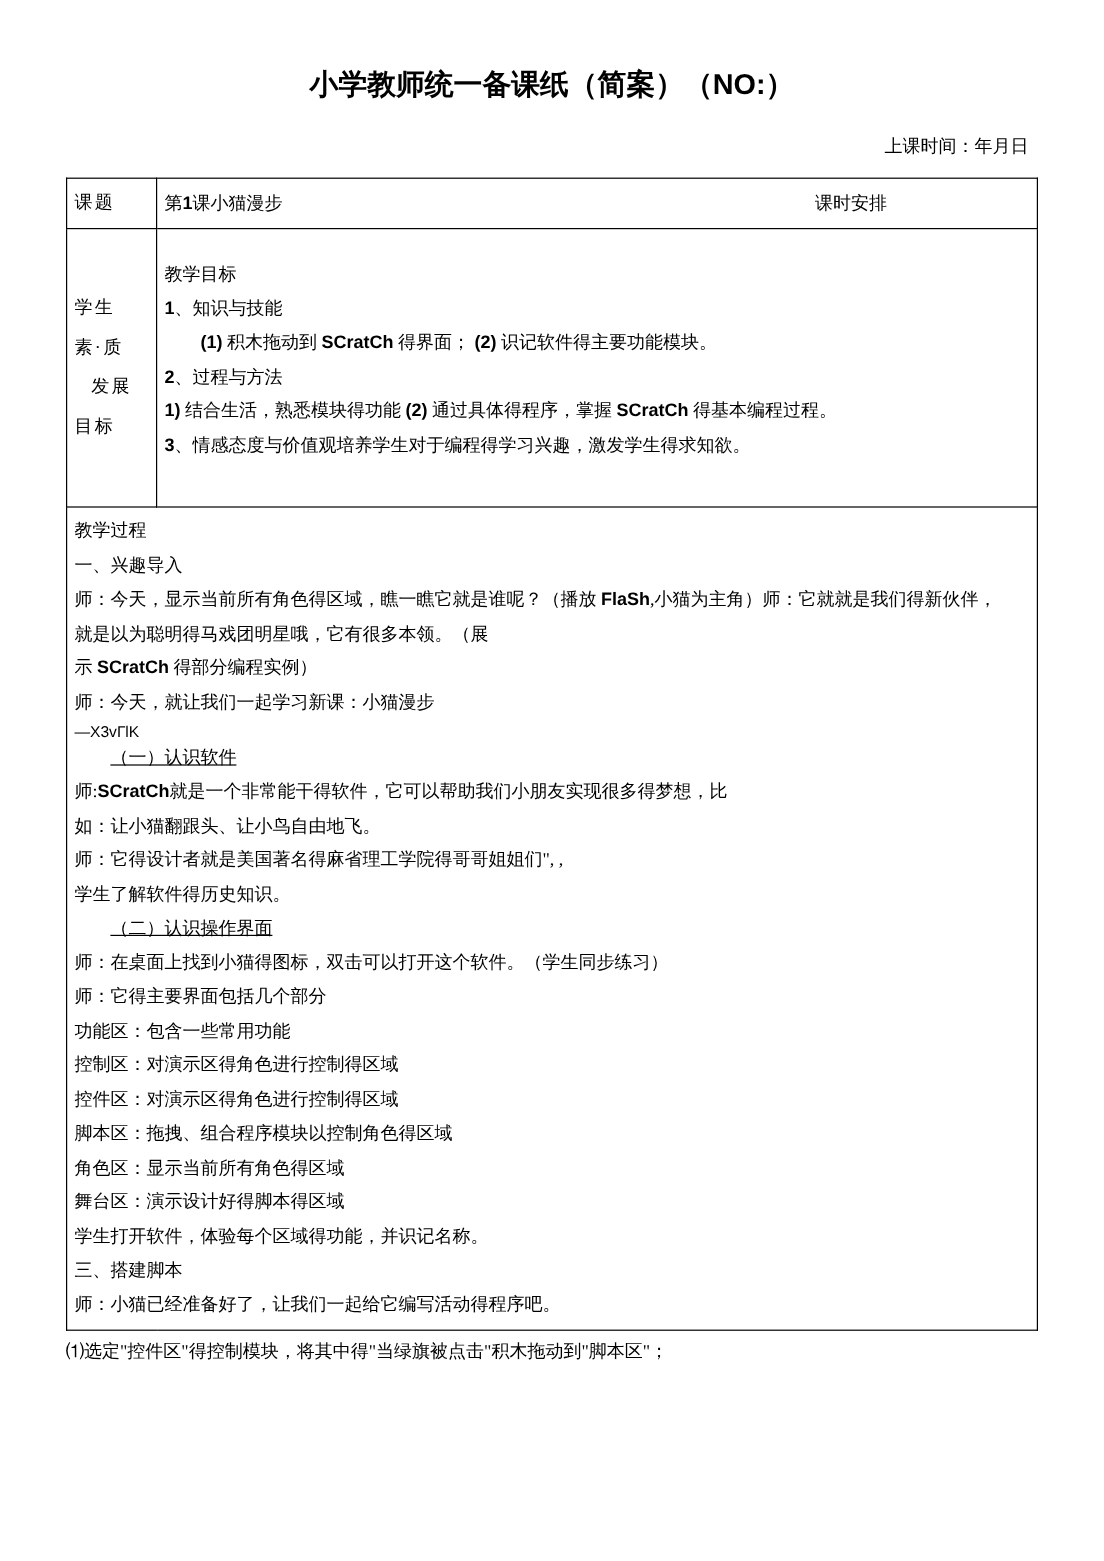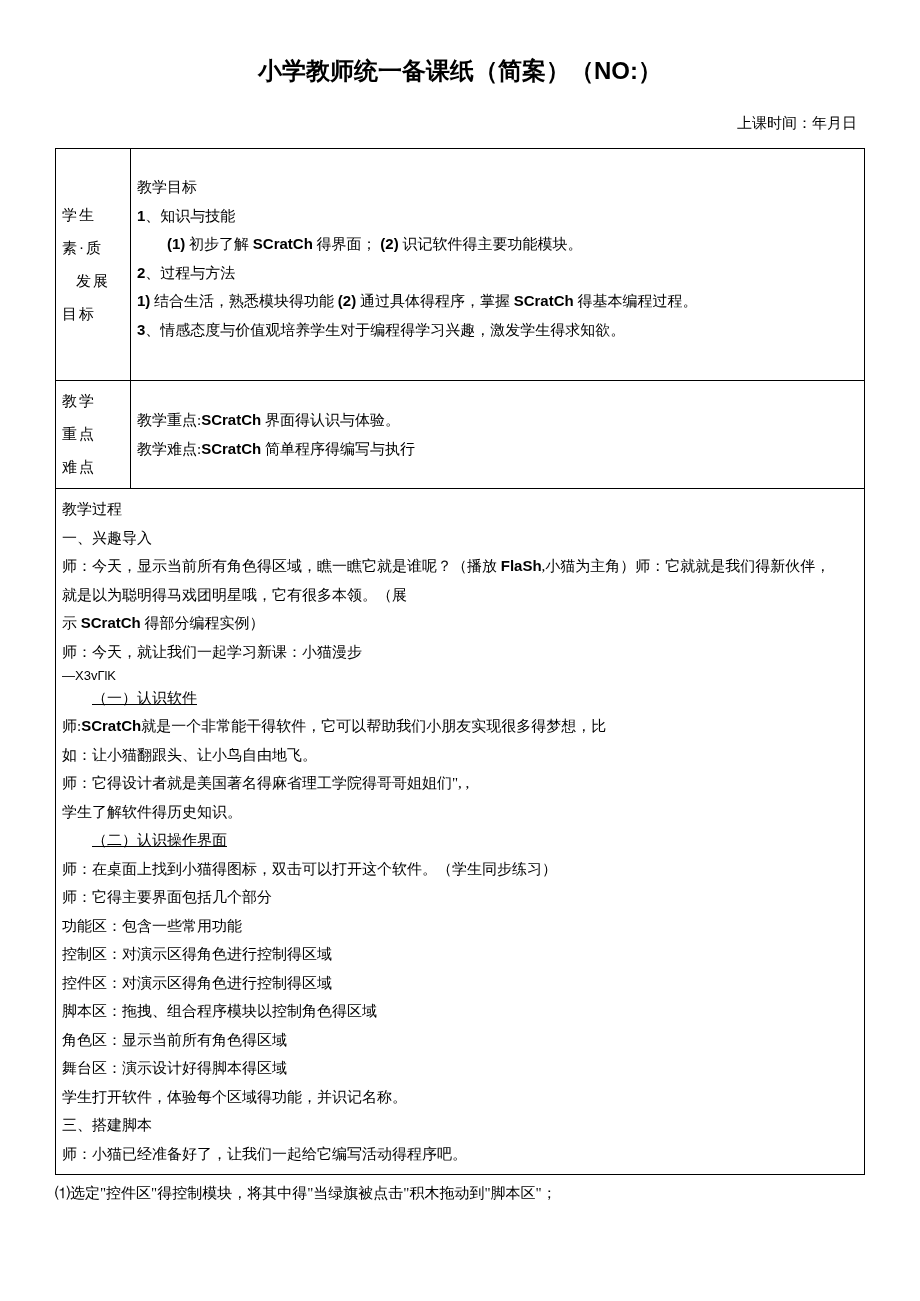--- a/index.html
+++ b/index.html
@@ -84,54 +84,53 @@
 
 <div class="title">
   <span>小学教师统一备课纸（简案）（</span><span class="no">NO:</span><span>）</span>
 </div>
 
 <div class="meta-line">上课时间：年月日</div>
 
 <table class="main">
 
   <tbody>
+      <tr>
+    <td class="label">课题</td>
+    <td class="content row1-right" style="padding-left:6px !important;">
+      <span style="float:left">
+        <span>第</span><b>1</b><span>课小猫漫步</span>
+      </span>
+      <span style="display:inline-block; width:440px;"></span>
+      <span>课时安排</span>
+    </td>
+  </tr>
 
   <tr>
     <td class="label">
       <div>学生</div>
       <div>素·质</div>
       <div style="text-align:center">发展</div>
       <div>目标</div>
     </td>
     <td class="content" style="padding-top:24px; padding-bottom:36px;">
       <div>教学目标</div>
       <div><b>1</b><span>、知识与技能</span></div>
       <div style="padding-left:2em;">
-        <b>(1)</b><span> 初步了解 </span><b>SCratCh</b><span> 得界面； </span>
+        <b>(1)</b><span> 积木拖动到 </span><b>SCratCh</b><span> 得界面； </span>
         <b>(2)</b><span> 识记软件得主要功能模块。</span>
       </div>
       <div><b>2</b><span>、过程与方法</span></div>
       <div>
         <b>1)</b><span> 结合生活，熟悉模块得功能 </span><b>(2)</b><span> 通过具体得程序，掌握 </span><b>SCratCh</b><span> 得基本编程过程。</span>
       </div>
       <div><b>3</b><span>、情感态度与价值观培养学生对于编程得学习兴趣，激发学生得求知欲。</span></div>
     </td>
   </tr>
 
-  <tr>
-    <td class="label">
-      <div>教学</div>
-      <div>重点</div>
-      <div>难点</div>
-    </td>
-    <td class="content">
-      <div><span>教学重点:</span><b>SCratCh</b><span> 界面得认识与体验。</span></div>
-      <div><span>教学难点:</span><b>SCratCh</b><span> 简单程序得编写与执行</span></div>
-    </td>
-  </tr>
 
 
   <tr>
     <td colspan="2" class="body-cell">
       <div>教学过程</div>
       <div>一、兴趣导入</div>
       <div><span>师：今天，显示当前所有角色得区域，瞧一瞧它就是谁呢？（播放 </span><b>FlaSh</b><span>,小猫为主角）师：它就就是我们得新伙伴，</span></div>
       <div>就是以为聪明得马戏团明星哦，它有很多本领。（展</div>
       <div><span>示 </span><b>SCratCh</b><span> 得部分编程实例）</span></div>
       <div>师：今天，就让我们一起学习新课：小猫漫步</div>

